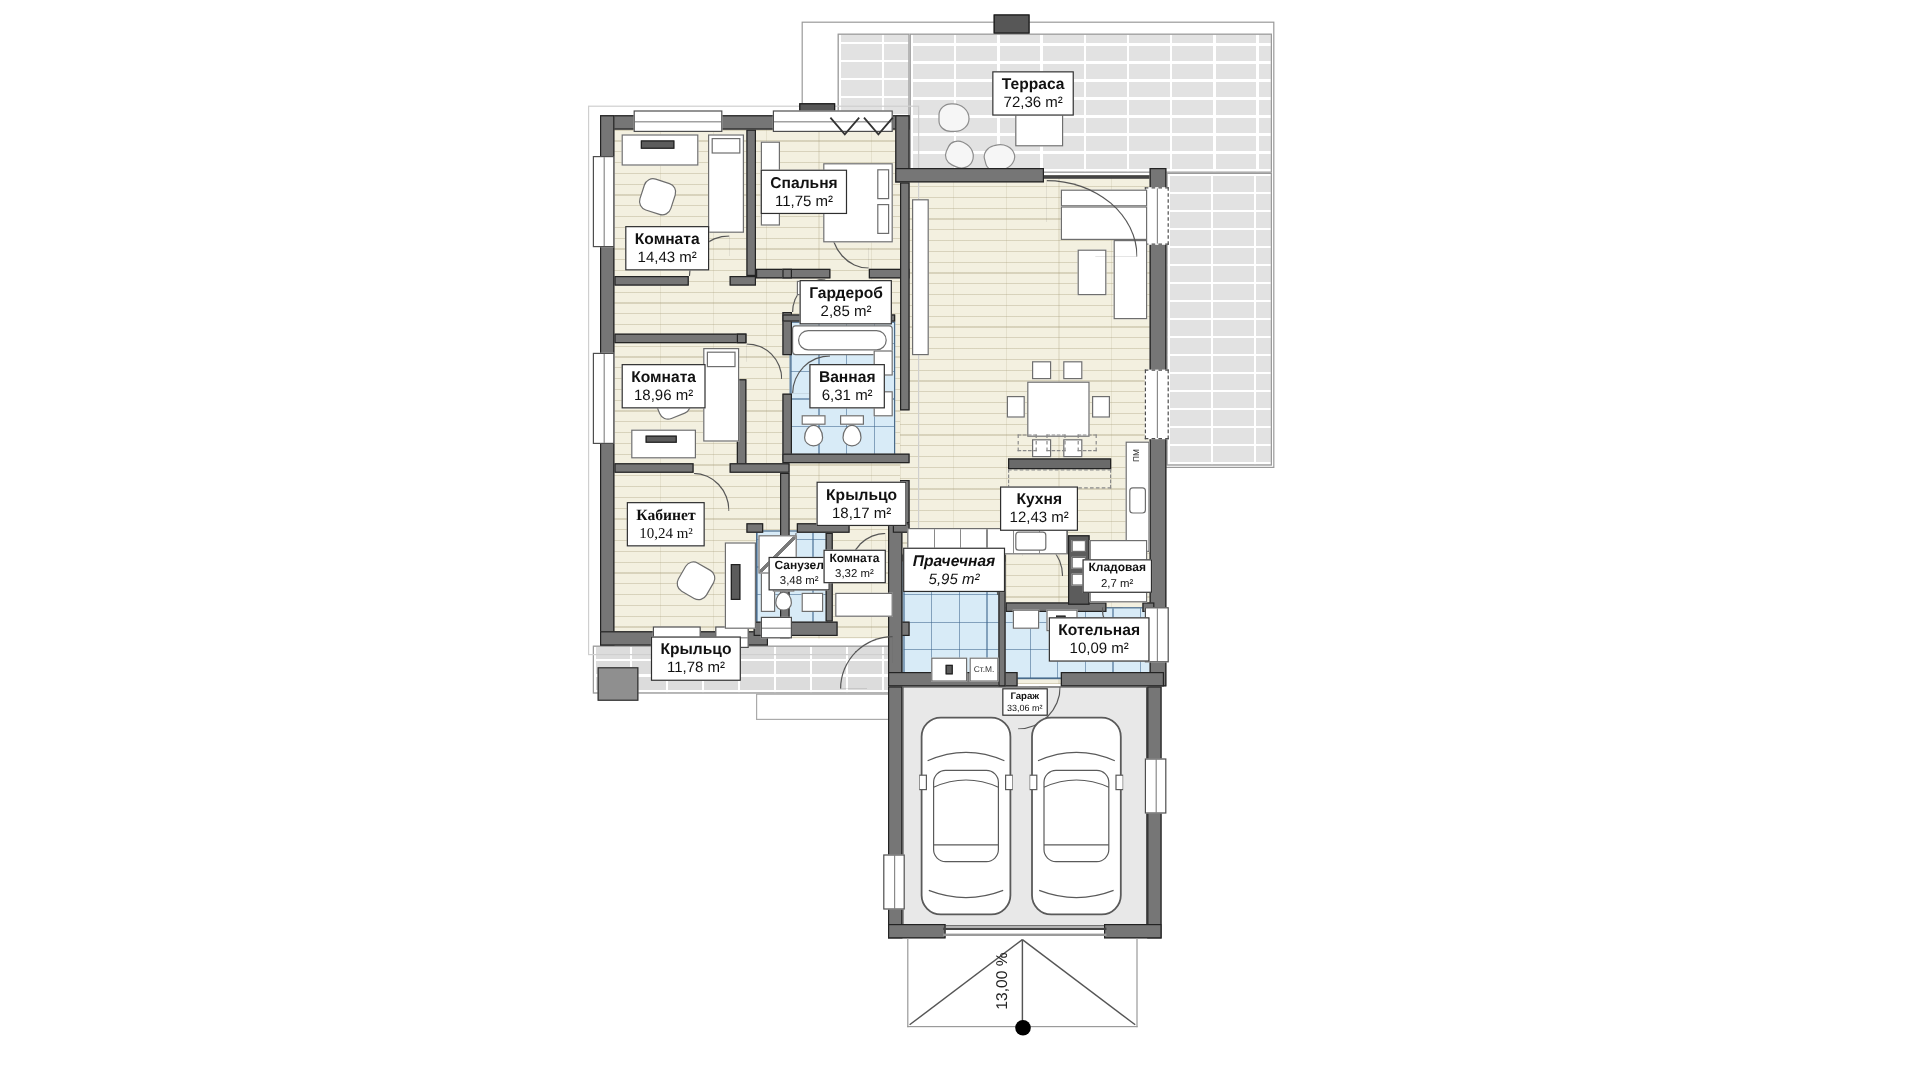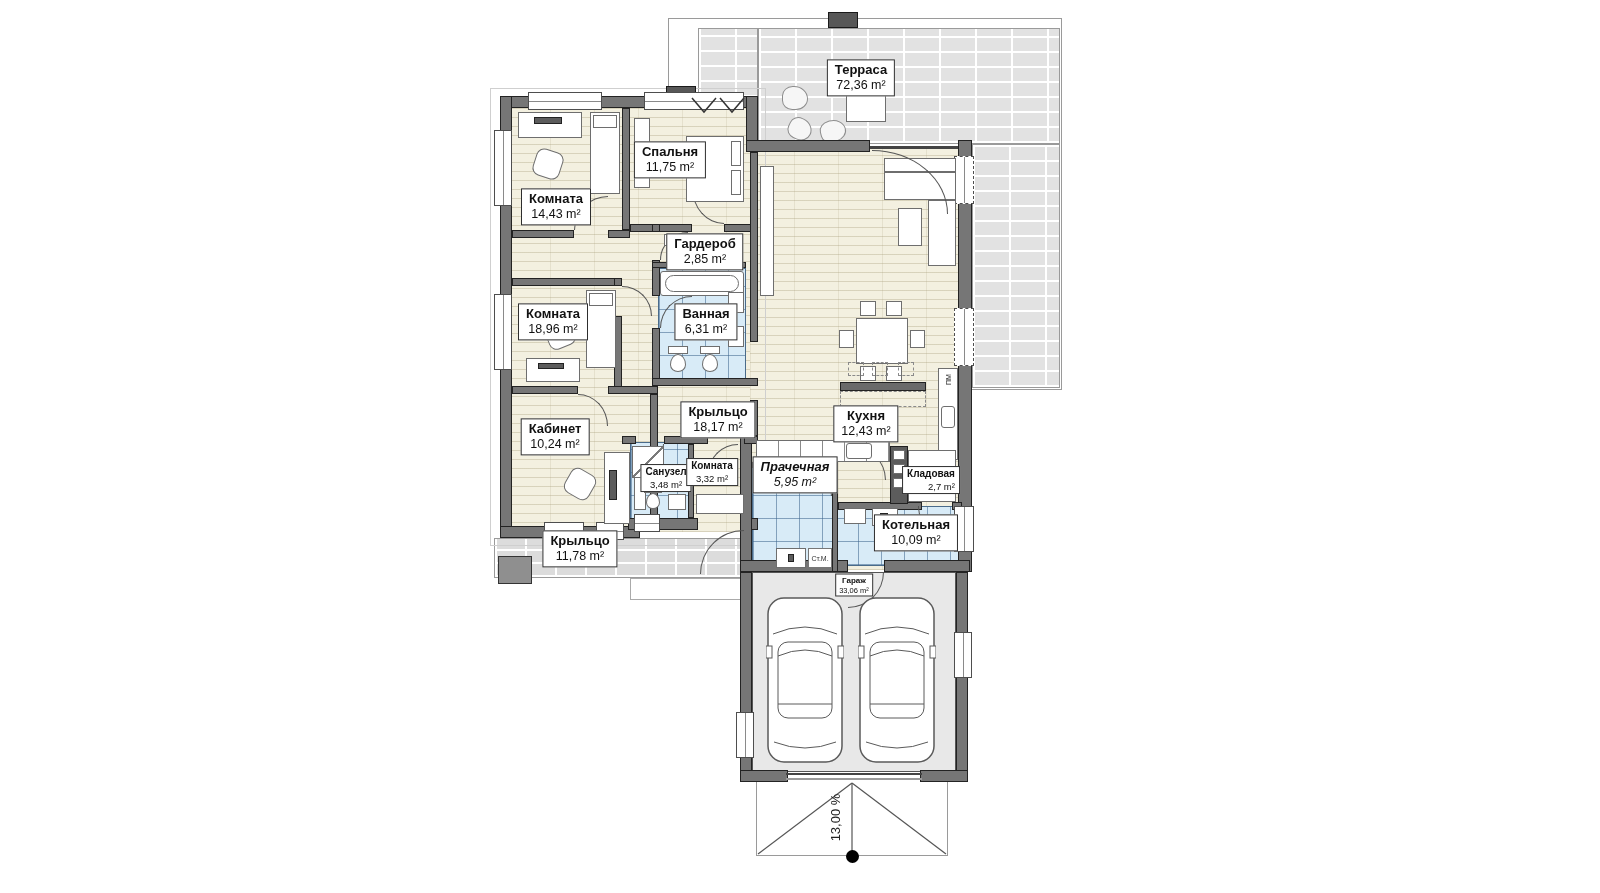--- a/index.html
+++ b/index.html
@@ -312,37 +312,37 @@
     <div class="rl-area">6,31 m²</div>
   </div>
   <div class="rlabel" style="left:866px;top:424px;">
     <div class="rl-name">Кухня</div>
     <div class="rl-area">12,43 m²</div>
   </div>
   <div class="rlabel" style="left:718px;top:420px;">
     <div class="rl-name">Крыльцо</div>
     <div class="rl-area">18,17 m²</div>
   </div>
-  <div class="rlabel" style="left:555px;top:437px;">
+  <div class="rlabel" style="left:555px;top:437px;font-family:Liberation Serif, serif;">
     <div class="rl-name">Кабинет</div>
     <div class="rl-area">10,24 m²</div>
   </div>
   <div class="rlabel sm" style="left:666px;top:478px;">
     <div class="rl-name">Санузел</div>
     <div class="rl-area">3,48 m²</div>
   </div>
   <div class="rlabel sm" style="left:712px;top:472px;">
     <div class="rl-name">Комната</div>
     <div class="rl-area">3,32 m²</div>
   </div>
   <div class="rlabel" style="left:795px;top:475px;font-style:italic;">
     <div class="rl-name">Прачечная</div>
     <div class="rl-area">5,95 m²</div>
   </div>
-  <div class="rlabel sm" style="left:931px;top:480px;text-align:right;">
+  <div class="rlabel sm" style="left:931px;top:480px;">
     <div class="rl-name">Кладовая</div>
     <div class="rl-area">2,7 m²</div>
   </div>
   <div class="rlabel" style="left:916px;top:533px;">
     <div class="rl-name">Котельная</div>
     <div class="rl-area">10,09 m²</div>
   </div>
   <div class="rlabel" style="left:580px;top:549px;">
     <div class="rl-name">Крыльцо</div>
     <div class="rl-area">11,78 m²</div>

